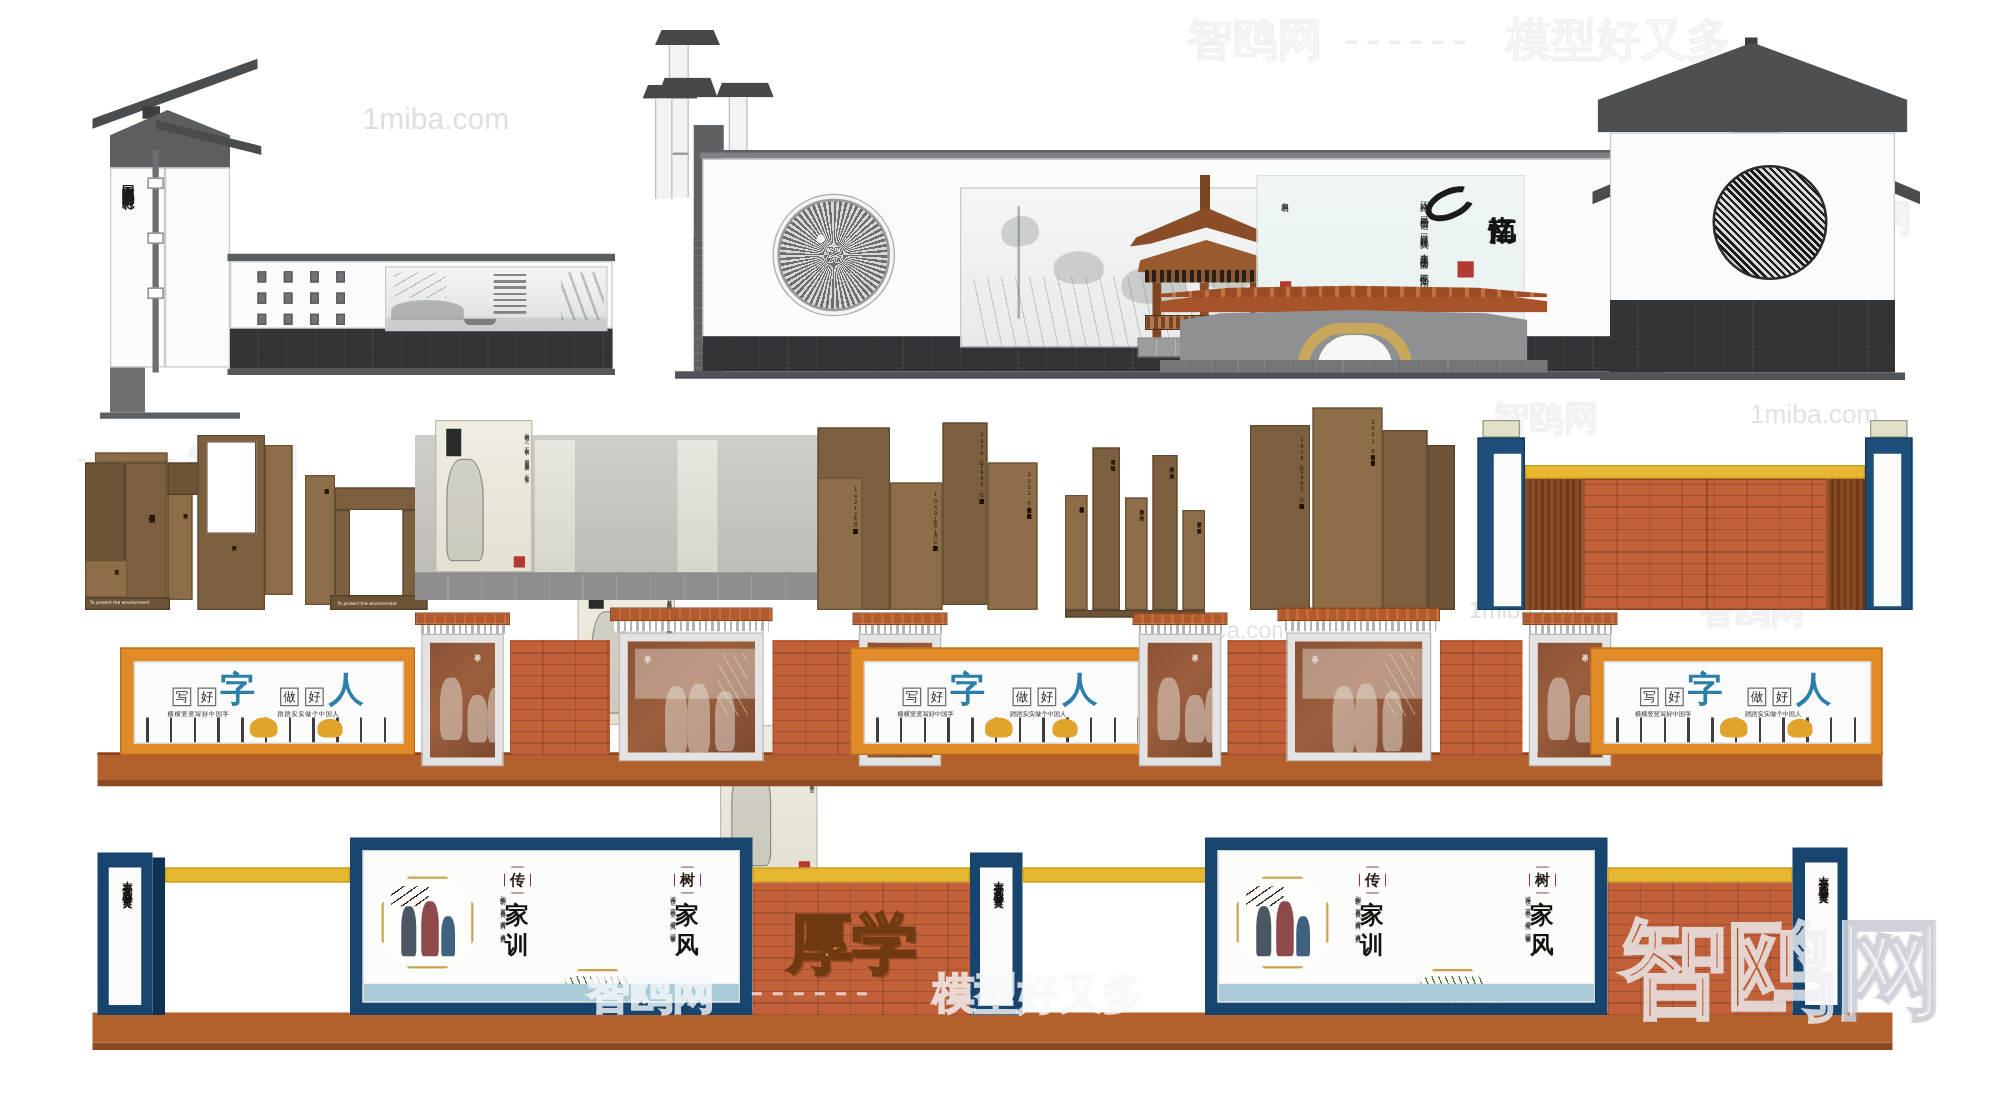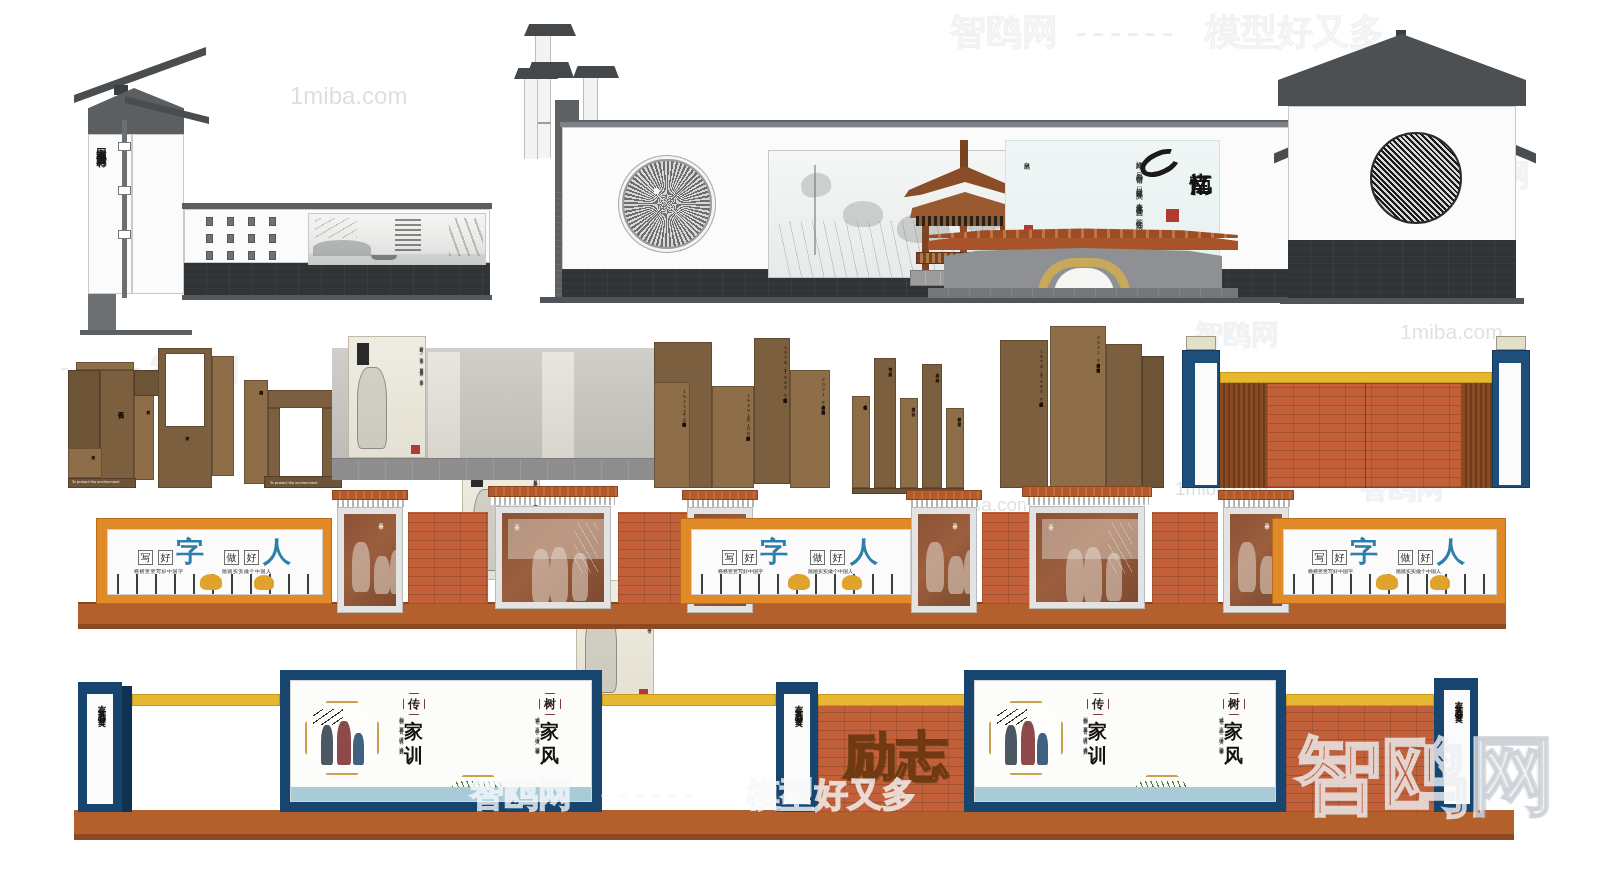--- a/index.html
+++ b/index.html
@@ -653,25 +653,25 @@
         <div class="abs" style="left:0;bottom:0;width:302px;height:14px;background:#a9cbd8;"></div>
       </div>
     </div>
 
     <div class="abs navy" style="left:702px;top:30px;width:42px;height:130px;">
       <div class="abs" style="left:8px;top:12px;width:26px;height:110px;background:#fbfbfb;"></div>
       <div class="abs vcalli" style="left:15px;top:16px;width:12px;height:102px;font-size:8px;letter-spacing:2px;">志存高远心系育英</div>
     </div>
 
     <div class="abs yellow-cap" style="left:528px;top:42px;width:174px;height:12px;"></div>
+    <div class="abs brickwall" style="left:528px;top:54px;width:174px;height:106px;">
+      <div class="abs bigchar cn" style="left:28px;top:24px;font-size:52px;">厚学</div>
+    </div>
 
     <div class="abs yellow-cap" style="left:744px;top:42px;width:180px;height:12px;"></div>
-    <div class="abs brickwall" style="left:744px;top:54px;width:180px;height:106px;">
-      <div class="abs bigchar cn" style="left:26px;top:24px;font-size:52px;">励志</div>
-    </div>
 
     <div class="abs navy" style="left:890px;top:18px;width:322px;height:142px;">
       <div class="abs" style="left:10px;top:10px;width:302px;height:122px;background:#fcfcfa;border:1px solid #d5d5d5;overflow:hidden;">
         <div class="abs octa" style="left:14px;top:20px;width:74px;height:74px;">
           <div class="abs" style="left:14px;top:22px;width:12px;height:40px;background:#4b5763;border-radius:40% 40% 12% 12%;"></div>
           <div class="abs" style="left:30px;top:18px;width:14px;height:44px;background:#8e4a4a;border-radius:40% 40% 12% 12%;"></div>
           <div class="abs" style="left:46px;top:30px;width:11px;height:32px;background:#3f6280;border-radius:40% 40% 12% 12%;"></div>
           <div class="abs" style="left:6px;top:6px;width:30px;height:16px;background:repeating-linear-gradient(-35deg,#3a2a20 0 1px,transparent 1px 6px);"></div>
         </div>
         <div class="abs seal-oct cn" style="left:112px;top:12px;width:22px;height:22px;font-size:12px;">传</div>

